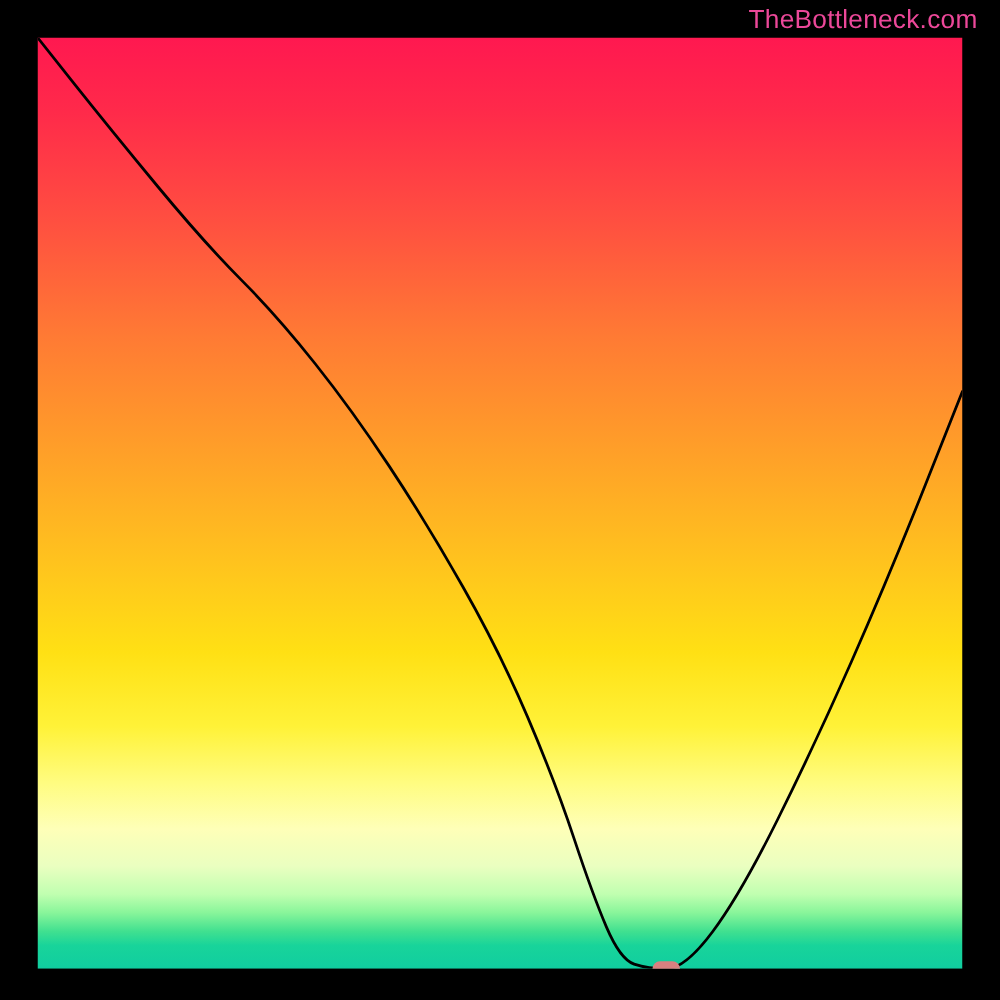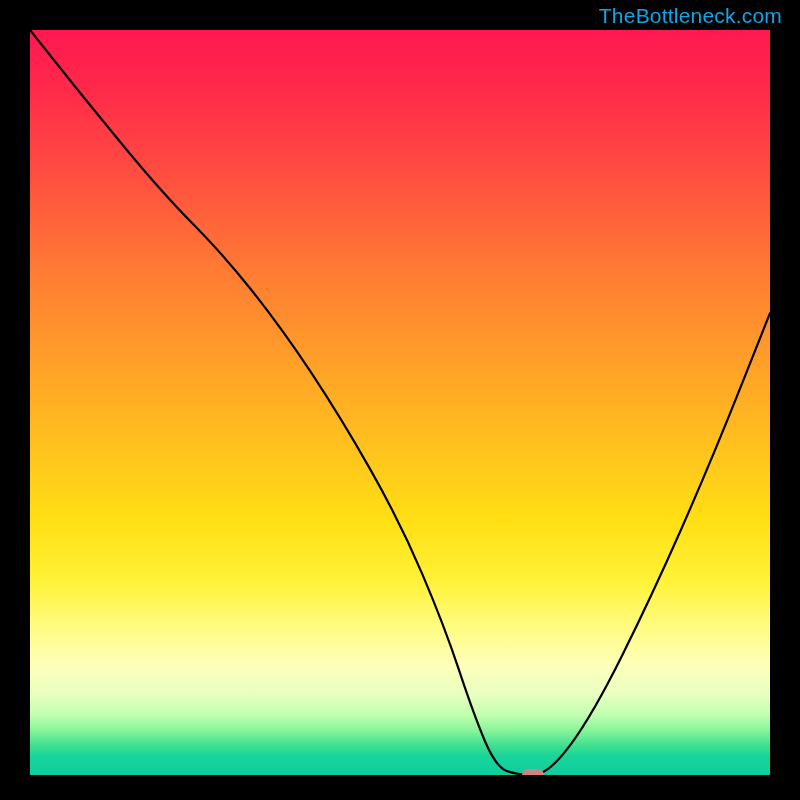--- a/index.html
+++ b/index.html
@@ -8,21 +8,21 @@
     height: 800px;
     background: #000;
     position: relative;
     font-family: Arial, sans-serif;
     overflow: hidden;
   }
   .watermark {
     position: absolute;
     top: 4px;
     right: 18px;
-    color: #0ea5e9;
+    color: #ec4899;
     font-size: 21px;
     font-weight: 500;
     letter-spacing: 0.2px;
     z-index: 10;
   }
   .plot-area {
     position: absolute;
     left: 30px;
     top: 30px;
     width: 740px;

